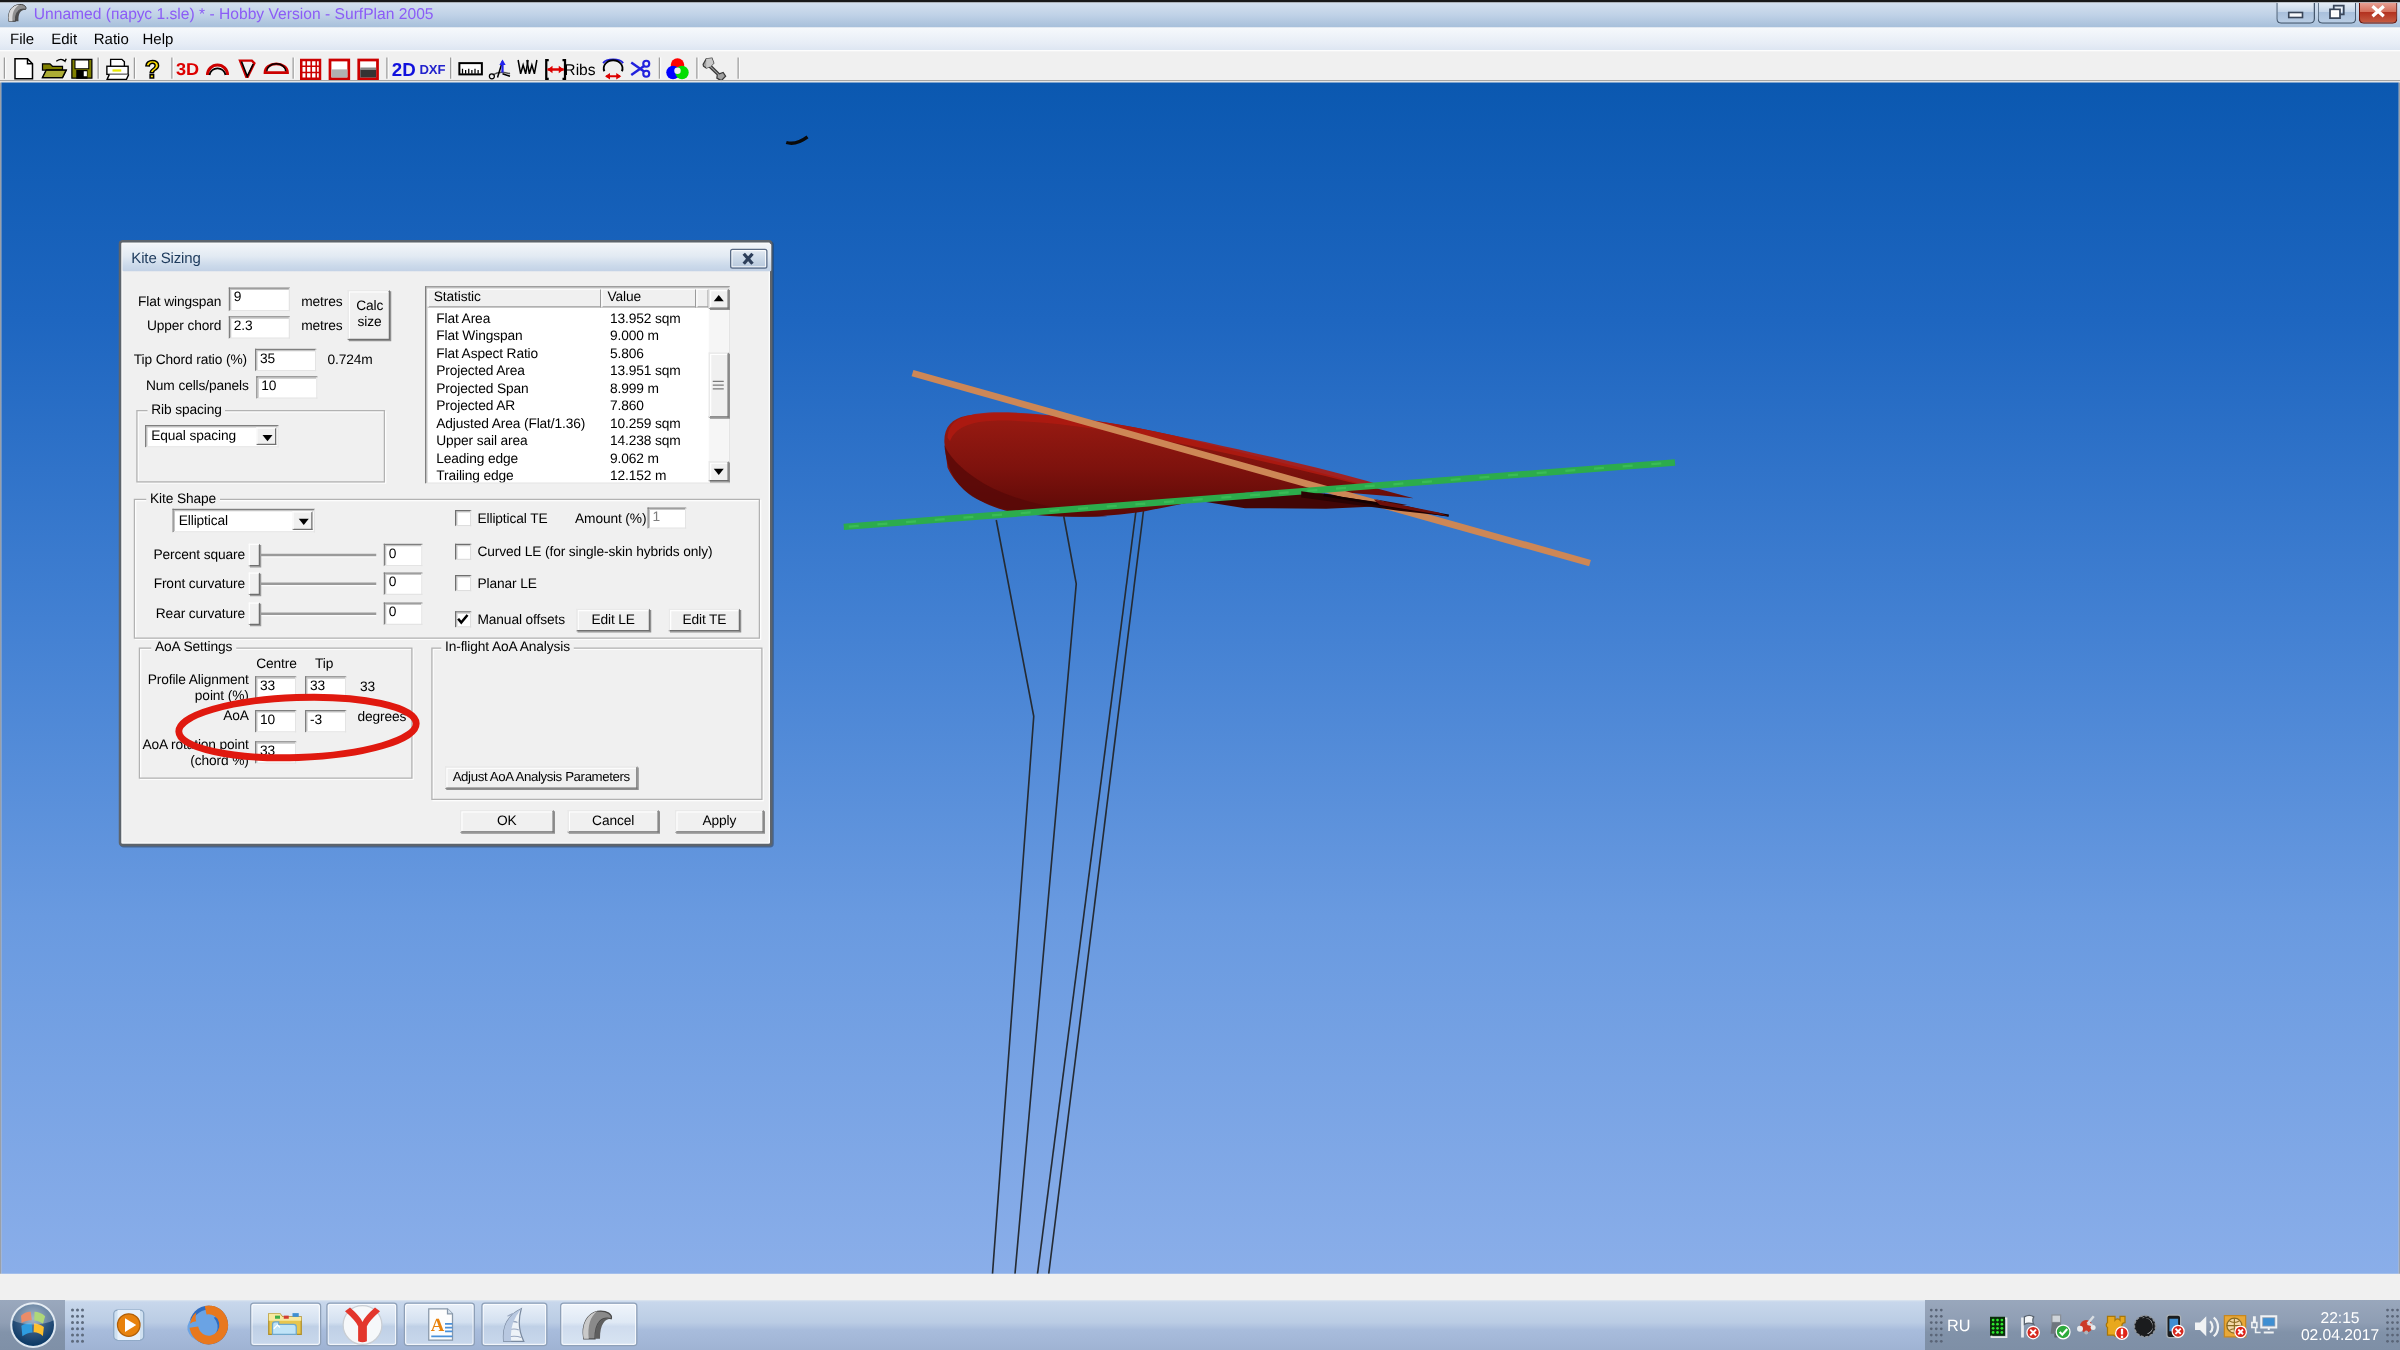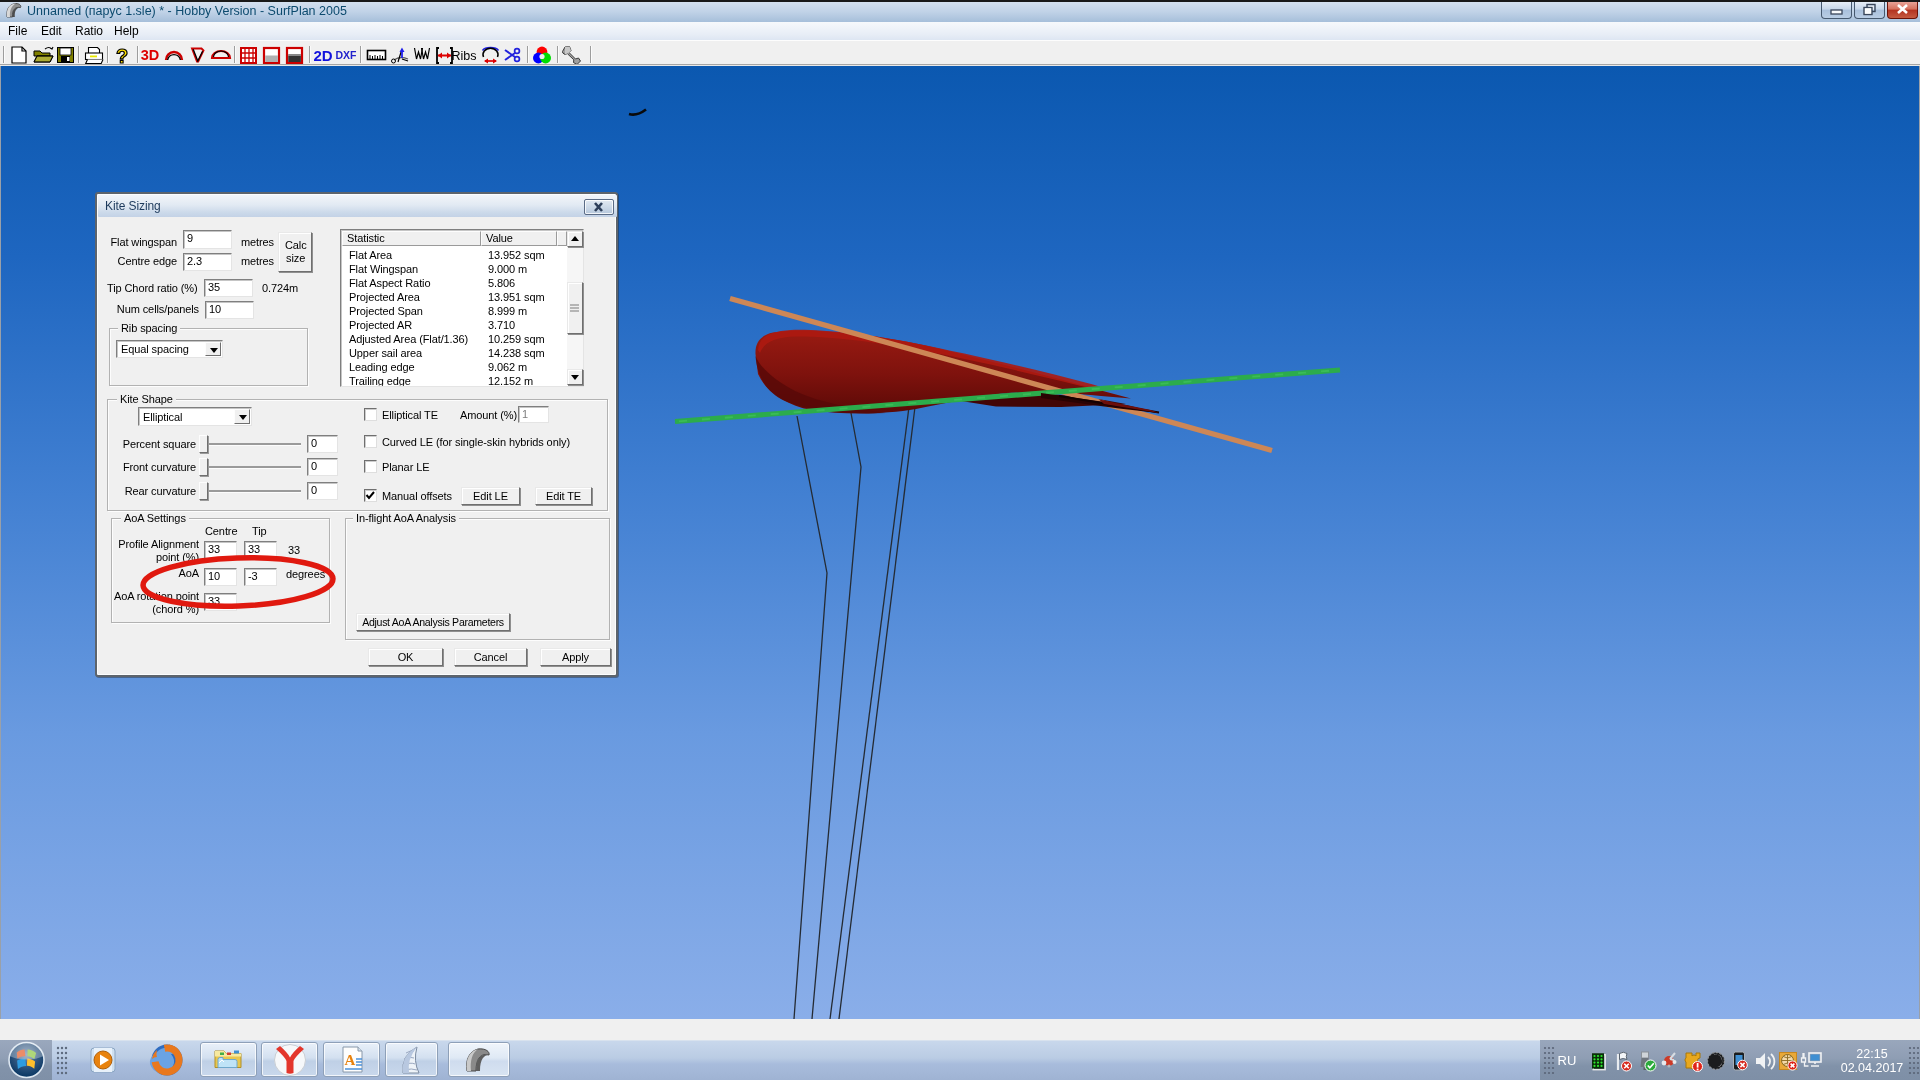--- a/index.html
+++ b/index.html
@@ -4,21 +4,21 @@
 <style>
   * { margin:0; padding:0; box-sizing:border-box; }
   html,body { width:1920px; height:1080px; overflow:hidden; font-family:"Liberation Sans",sans-serif; }
   .abs { position:absolute; }
   #root { position:absolute; top:0; left:0; width:1920px; height:1080px; background:#f0f0f0; }
 
   
   #topedge { left:0; top:0; width:1920px; height:2px; background:#191919; }
   #titlebar { left:0; top:2px; width:1920px; height:20px;
     background:linear-gradient(#d4e0ef,#c0d2e7 50%,#a6bfda); }
-  #titletext { left:27px; top:4px; font-size:12.5px; color:#0c4a6e; }
+  #titletext { left:27px; top:4px; font-size:12.5px; color:#8b5cf6; }
   .capbtn { position:absolute; top:2px; height:17px; border:1px solid #45586e; border-top:none;
     border-radius:0 0 4px 4px; }
   #btnmin  { left:1821px; width:31px; background:linear-gradient(#e7eef7,#c6d6e9 45%,#a9c0dc 50%,#b9cde4); }
   #btnmax  { left:1854px; width:31px; background:linear-gradient(#e7eef7,#c6d6e9 45%,#a9c0dc 50%,#b9cde4); }
   #btncls  { left:1887px; width:31px; background:linear-gradient(#e8a296,#d5705c 45%,#b33220 50%,#c55b42); border-color:#6b1207; }
 
   #menubar { left:0; top:22px; width:1920px; height:22px;
     background:linear-gradient(#f6f9fc,#e7edf6 60%,#d8e2f0); border-bottom:1px solid #ccd6e4; }
   .menuitem { position:absolute; top:2px; font-size:12px; color:#000; }
 
@@ -315,21 +315,21 @@
         </svg>
       </div>
 
     <div class="rlbl" style="left:10px;top:41px;width:70px">Flat wingspan</div>
     <div class="tb" style="left:86px;top:36px;width:49px;height:19px">9</div>
     <div class="lbl" style="left:144px;top:41px">metres</div>
     <div class="btn" style="left:181px;top:38px;width:34px;height:40px">
         <span style="left:6px;top:6px">Calc</span>
         <span style="left:7px;top:19px">size</span>
       </div>
-    <div class="rlbl" style="left:10px;top:60px;width:70px">Centre edge</div>
+    <div class="rlbl" style="left:10px;top:60px;width:70px">Upper chord</div>
     <div class="tb" style="left:86px;top:59px;width:49px;height:18px">2.3</div>
     <div class="lbl" style="left:144px;top:60px">metres</div>
     <div class="rlbl" style="left:10px;top:87px;width:90px">Tip Chord ratio (%)</div>
     <div class="tb" style="left:107px;top:85px;width:49px;height:18px">35</div>
     <div class="lbl" style="left:165px;top:87px">0.724m</div>
     <div class="rlbl" style="left:12px;top:108px;width:90px">Num cells/panels</div>
     <div class="tb" style="left:108px;top:107px;width:49px;height:18px">10</div>
 
     <div class="gb" style="left:12px;top:134px;width:199px;height:58px"></div>
     <div class="gl" style="left:21px;top:128px">Rib spacing</div>
@@ -346,21 +346,21 @@
       <div class="lvrow" style="left:391px;top:54px">13.952 sqm</div>
     <div class="lvrow" style="left:252px;top:68px">Flat Wingspan</div>
       <div class="lvrow" style="left:391px;top:68px">9.000 m</div>
     <div class="lvrow" style="left:252px;top:82px">Flat Aspect Ratio</div>
       <div class="lvrow" style="left:391px;top:82px">5.806</div>
     <div class="lvrow" style="left:252px;top:96px">Projected Area</div>
       <div class="lvrow" style="left:391px;top:96px">13.951 sqm</div>
     <div class="lvrow" style="left:252px;top:110px">Projected Span</div>
       <div class="lvrow" style="left:391px;top:110px">8.999 m</div>
     <div class="lvrow" style="left:252px;top:124px">Projected AR</div>
-      <div class="lvrow" style="left:391px;top:124px">3.710</div>
+      <div class="lvrow" style="left:391px;top:124px">7.860</div>
     <div class="lvrow" style="left:252px;top:138px">Adjusted Area (Flat/1.36)</div>
       <div class="lvrow" style="left:391px;top:138px">10.259 sqm</div>
     <div class="lvrow" style="left:252px;top:152px">Upper sail area</div>
       <div class="lvrow" style="left:391px;top:152px">14.238 sqm</div>
     <div class="lvrow" style="left:252px;top:166px">Leading edge</div>
       <div class="lvrow" style="left:391px;top:166px">9.062 m</div>
     <div class="lvrow" style="left:252px;top:180px;height:12px;overflow:hidden">Trailing edge</div>
       <div class="lvrow" style="left:391px;top:180px;height:12px;overflow:hidden">12.152 m</div>
 
     <div style="left:470px;top:37px;width:16px;height:154px;background:#f6f6f6"></div>

